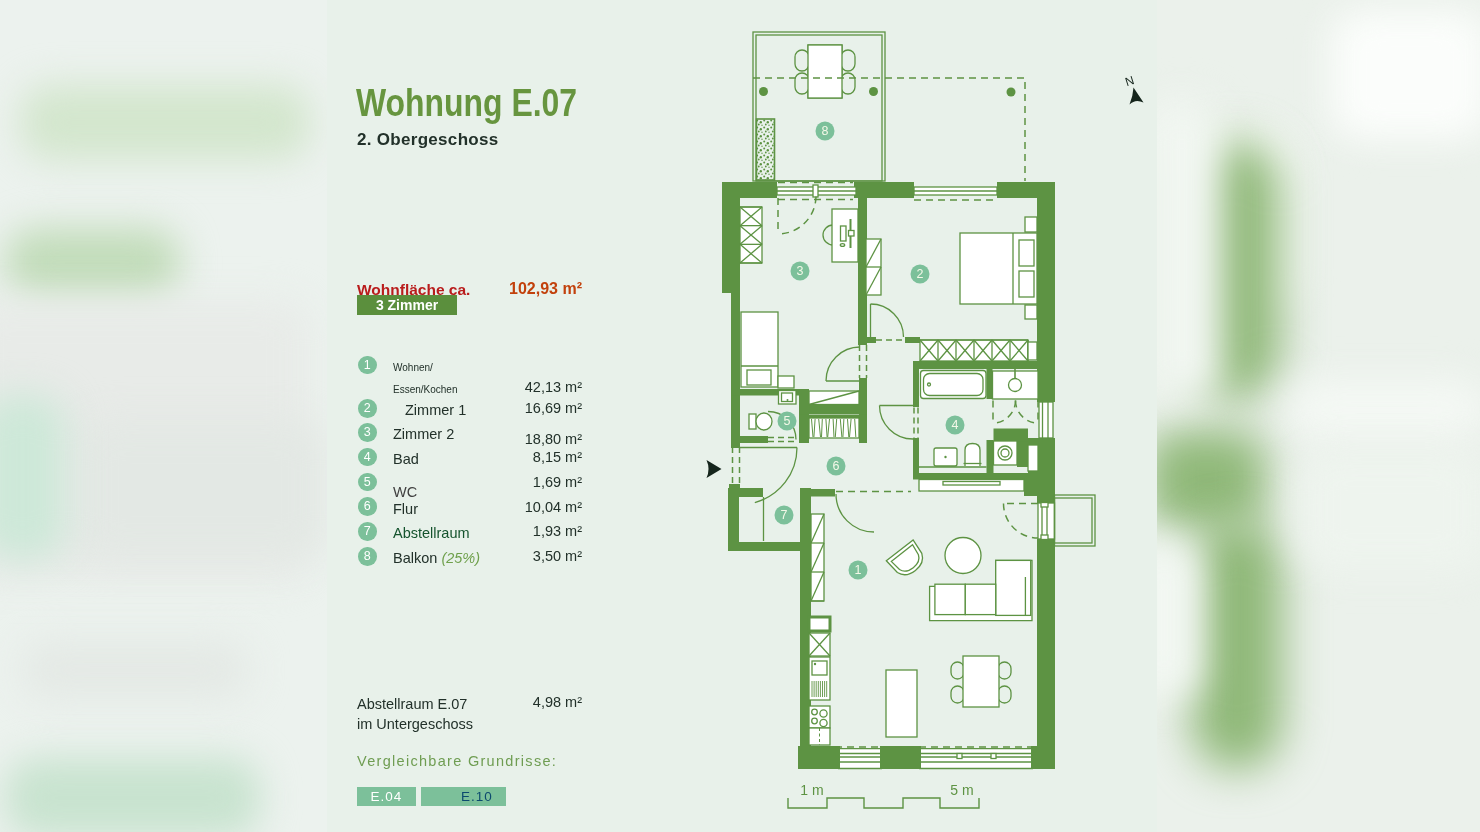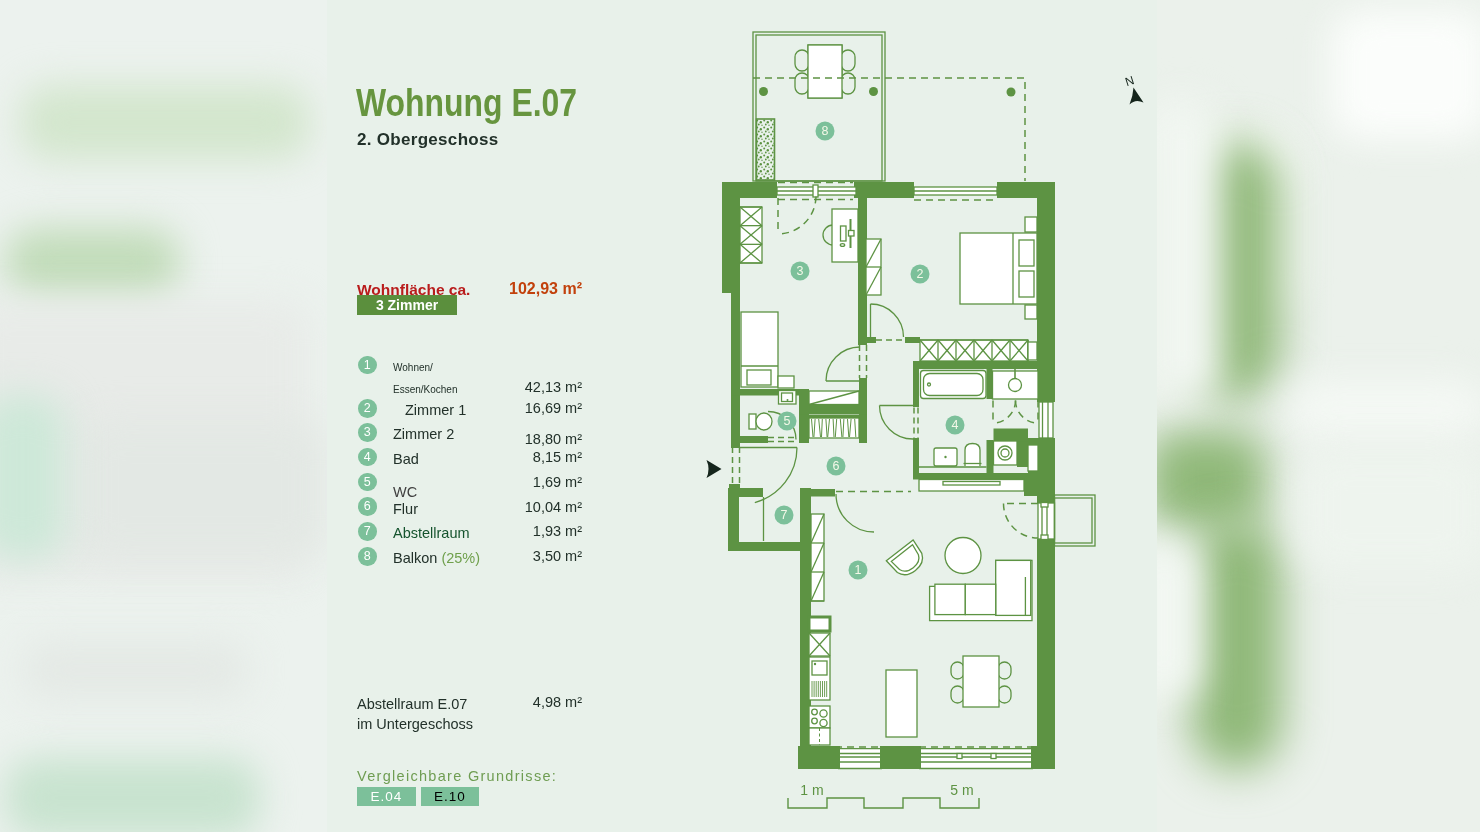--- a/index.html
+++ b/index.html
@@ -51,27 +51,27 @@
 <div class="abs" style="left:358.0px;top:472.6px;width:18.5px;height:18.5px;border-radius:50%;background:#7cc09a;color:#fff;font-size:12.5px;text-align:center;line-height:19px;">5</div>
 <div class="abs" style="left:393px;top:482px;font-size:14.5px;color:#404040;line-height:21.5px;">WC</div>
 <div class="abs val" style="top:473.5px;font-size:14.5px;color:#22312a;">1,69 m²</div>
 <div class="abs" style="left:358.0px;top:497.4px;width:18.5px;height:18.5px;border-radius:50%;background:#7cc09a;color:#fff;font-size:12.5px;text-align:center;line-height:19px;">6</div>
 <div class="abs" style="left:393px;top:498.5px;font-size:14.5px;color:#22312a;line-height:21.5px;">Flur</div>
 <div class="abs val" style="top:498.5px;font-size:14.5px;color:#22312a;">10,04 m²</div>
 <div class="abs" style="left:358.0px;top:522.0px;width:18.5px;height:18.5px;border-radius:50%;background:#7cc09a;color:#fff;font-size:12.5px;text-align:center;line-height:19px;">7</div>
 <div class="abs" style="left:393px;top:523.0px;font-size:14.5px;color:#14532d;line-height:21.5px;">Abstellraum</div>
 <div class="abs val" style="top:523.0px;font-size:14.5px;color:#22312a;">1,93 m²</div>
 <div class="abs" style="left:358.0px;top:547.0px;width:18.5px;height:18.5px;border-radius:50%;background:#7cc09a;color:#fff;font-size:12.5px;text-align:center;line-height:19px;">8</div>
-<div class="abs" style="left:393px;top:548.0px;font-size:14.5px;color:#22312a;line-height:21.5px;">Balkon <span style="color:#6fa04c;font-weight:400;">(25%)</span></div>
+<div class="abs" style="left:393px;top:548.0px;font-size:14.5px;color:#22312a;line-height:21.5px;">Balkon <span style="color:#6fa04c;font-weight:400;font-style:italic;">(25%)</span></div>
 <div class="abs val" style="top:548.0px;font-size:14.5px;color:#22312a;">3,50 m²</div>
 <div class="abs" style="left:357px;top:694px;font-size:14.5px;color:#22312a;line-height:20px;">Abstellraum E.07<br>im Untergeschoss</div>
 <div class="abs val" style="top:694px;font-size:14.5px;color:#22312a;">4,98 m²</div>
-<div class="abs" style="left:357px;top:753px;font-size:14.5px;color:#6f9d52;letter-spacing:1.3px;margin-top:15px;">Vergleichbare Grundrisse:</div>
+<div class="abs" style="left:357px;top:753px;font-size:14.5px;color:#6f9d52;letter-spacing:1.3px;">Vergleichbare Grundrisse:</div>
 <div class="abs" style="left:357px;top:787px;width:59px;height:19px;background:#7cc09a;color:#fff;font-size:13.5px;text-align:center;line-height:19px;letter-spacing:1px;">E.04</div>
-<div class="abs" style="left:421px;top:787px;width:58px;height:19px;background:#7cc09a;color:#000000;font-size:13.5px;text-align:center;line-height:19px;letter-spacing:1px;">E.10</div>
+<div class="abs" style="left:421px;top:787px;width:58px;height:19px;background:#7cc09a;color:#0c4a6e;font-size:13.5px;text-align:center;line-height:19px;letter-spacing:1px;padding-left:27px;">E.10</div>
 <svg class="abs" style="left:0;top:0;" width="1480" height="832" viewBox="0 0 1480 832">
 <defs>
       <pattern id="speck" width="7" height="7" patternUnits="userSpaceOnUse">
         <circle cx="1.2" cy="1.5" r="1" fill="#5d9343"></circle>
         <circle cx="4.8" cy="3.2" r="1.2" fill="#5d9343"></circle>
         <circle cx="2.8" cy="5.5" r="0.9" fill="#5d9343"></circle>
         <circle cx="6" cy="6.2" r="0.7" fill="#5d9343"></circle>
       </pattern>
     </defs>
 <rect x="722" y="182" width="55" height="16" fill="#5d9343"></rect>

